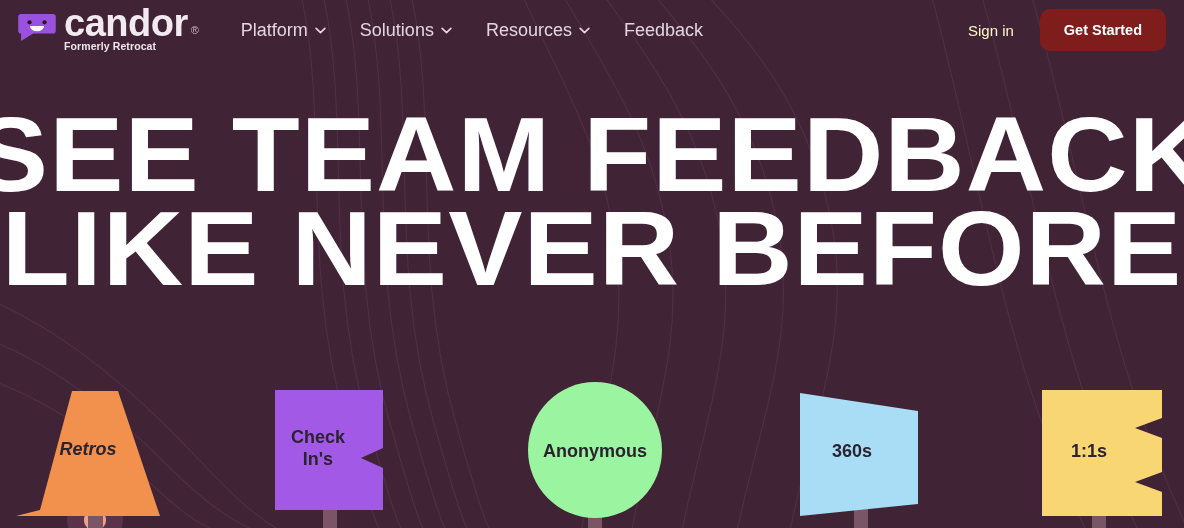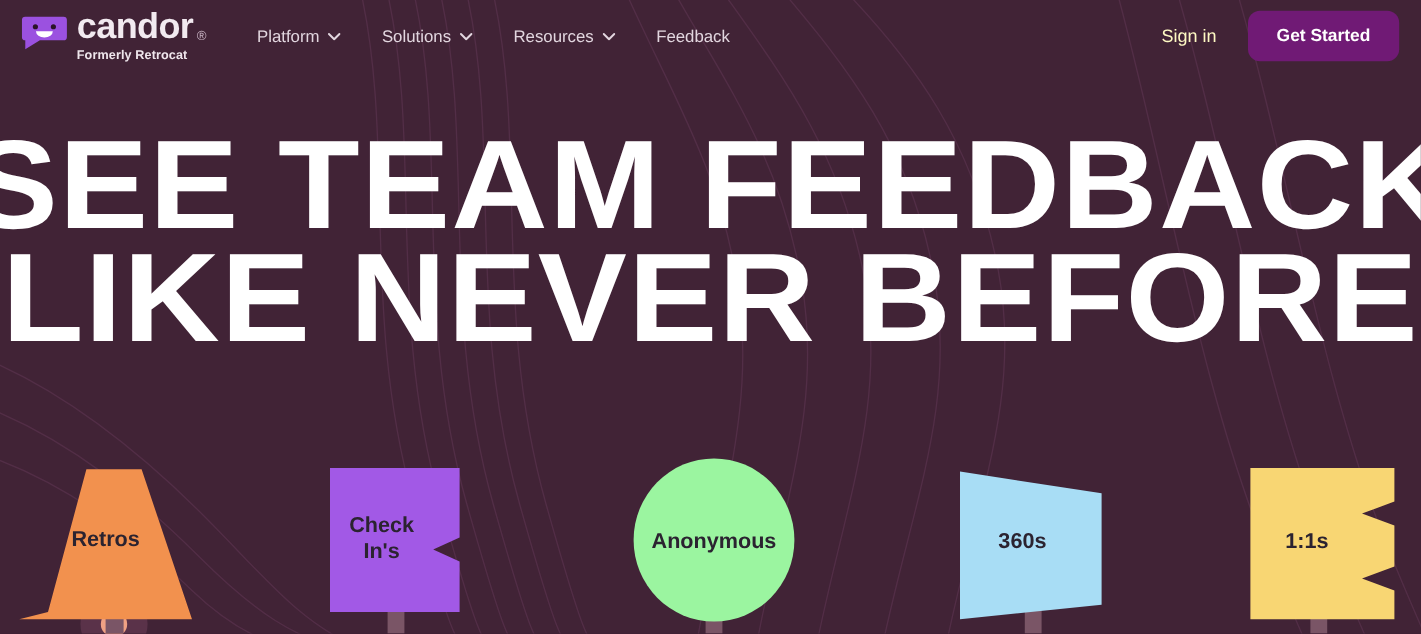--- a/index.html
+++ b/index.html
@@ -44,21 +44,21 @@
     cursor:pointer;
   }
   .brand-mark { width:38px; height:30px; margin-top:4px; flex:0 0 auto; }
   .brand-textwrap {
     display:flex;
     flex-direction:column;
     margin-left:8px;
   }
   .brand-row { display:flex; align-items:flex-end; }
   .brand-word {
-    font-size:30px;
+    font-size:38px;
     font-weight:bold;
     color:#F2EAF0;
     letter-spacing:-0.5px;
     line-height:30px;
   }
   .brand-reg {
     font-size:11px;
     color:#C8B3C2;
     margin-left:3px;
     margin-bottom:2px;
@@ -75,40 +75,40 @@
   .nav-links {
     display:flex;
     align-items:center;
     margin-left:42px;
     gap:34px;
   }
   .nav-item {
     display:flex;
     align-items:center;
     gap:7px;
-    font-size:14px;
+    font-size:18px;
     color:#E2D6DF;
     cursor:pointer;
   }
   .chev { width:11px; height:7px; flex:0 0 auto; }
 
   .nav-right {
     margin-left:auto;
     display:flex;
     align-items:center;
     margin-right:18px;
     gap:26px;
   }
   .signin {
     font-size:15px;
     color:#fef9c3;
     cursor:pointer;
   }
   .cta {
-    background:#701a75;
+    background:#7f1d1d;
     color:#FFFFFF;
     font-size:14.5px;
     font-weight:bold;
     border:none;
     border-radius:10px;
     padding:13px 24px;
     cursor:pointer;
     font-family:"Liberation Sans", sans-serif;
   }
 
@@ -250,21 +250,21 @@
 
 <div class="signs">
 
   <div class="sign" id="sign-retros">
     <svg width="200" height="148" viewBox="0 0 200 148">
       <circle cx="95" cy="140" r="28" fill="#5A3249"></circle>
       <circle cx="95" cy="140" r="11" fill="#F0A184"></circle>
       <rect x="88" y="110" width="15" height="38" fill="#7A5566"></rect>
       <path d="M72 11 L118 11 L160 136 L16 136 L40 130 Z" fill="#F2914E"></path>
     </svg>
-    <span class="sign-label" style="left:16px; top:58px; width:144px;">Retros</span>
+    <span class="sign-label" style="left:16px; top:58px; width:144px;font-style:italic;">Retros</span>
   </div>
 
   <div class="sign" id="sign-anon">
     <svg width="180" height="148" viewBox="0 0 180 148">
       <rect x="78" y="118" width="14" height="30" fill="#7A5566"></rect>
       <ellipse cx="85" cy="70" rx="67" ry="68" fill="#9BF5A0"></ellipse>
     </svg>
     <span class="sign-label" style="left:18px; top:60px; width:134px;">Anonymous</span>
   </div>
 

